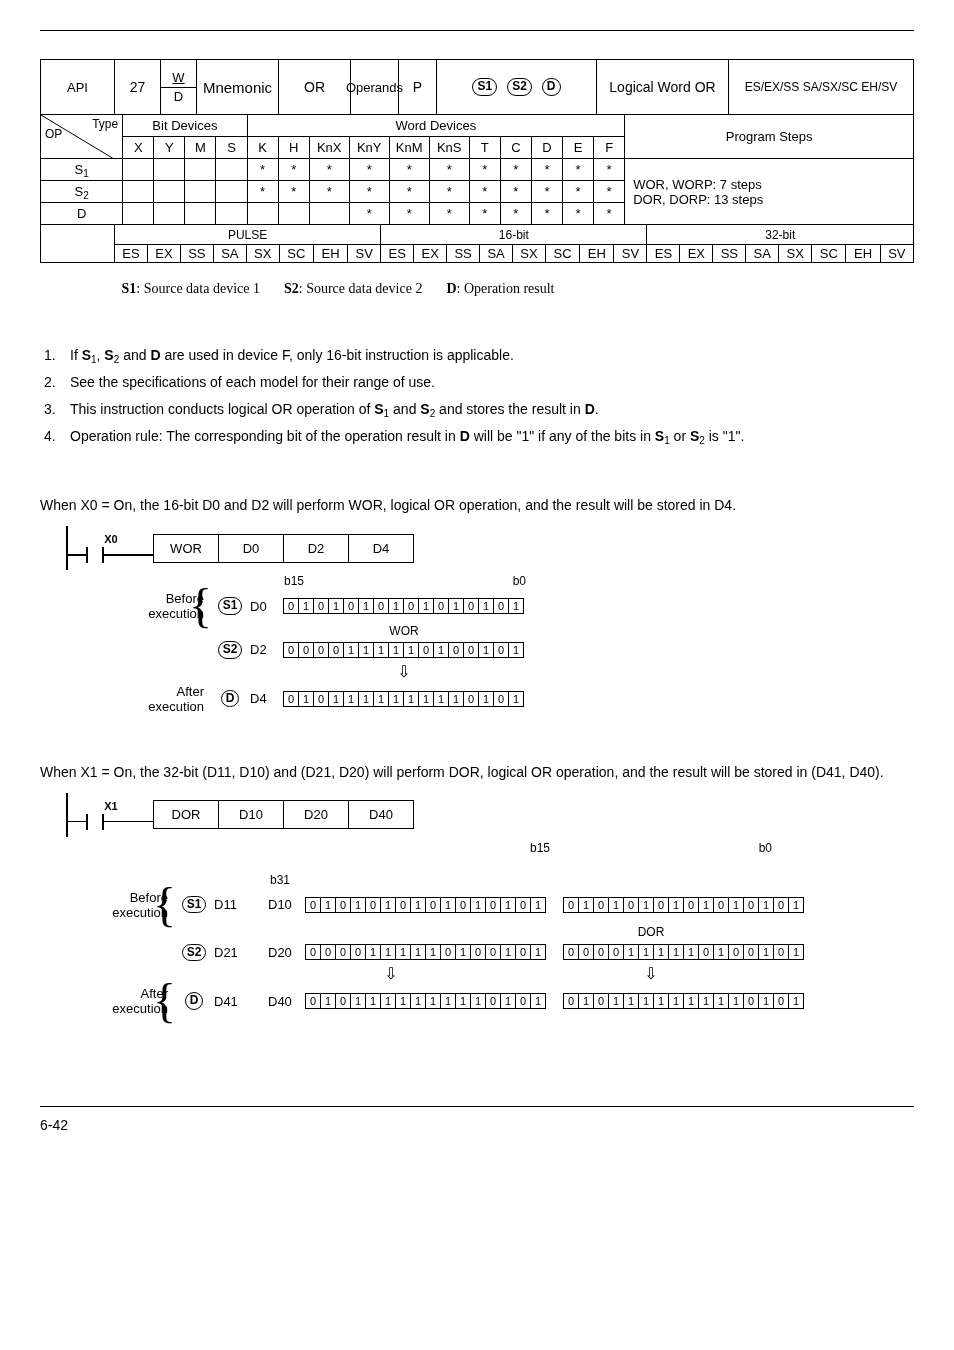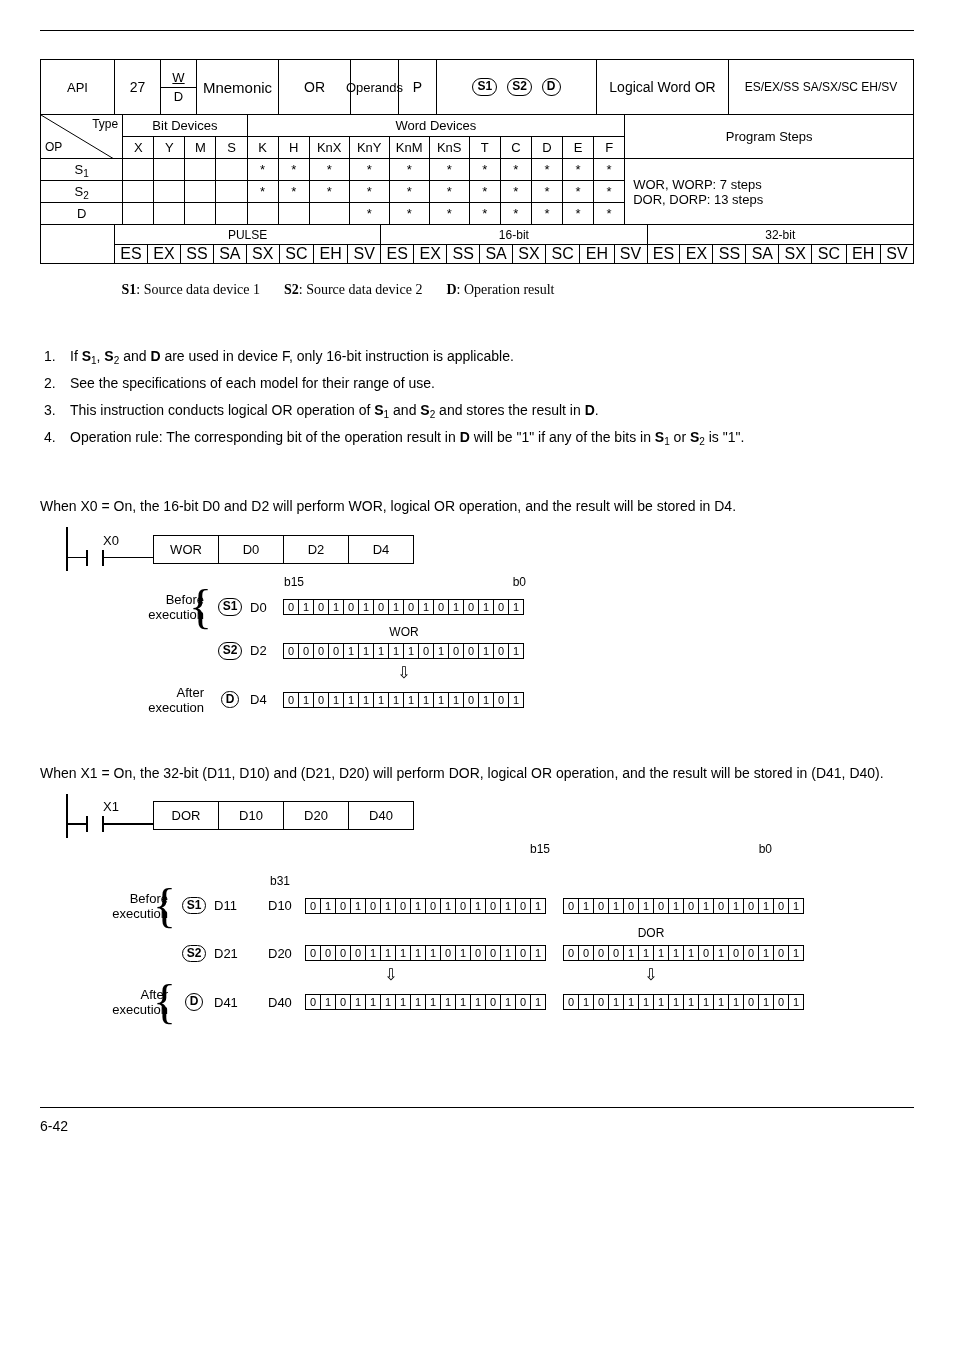--- a/index.html
+++ b/index.html
@@ -51,42 +51,42 @@
     height: 22px;
   }
   .opr-tbl .left-hdr { width: 74px; }
   .opr-tbl .xy { width: 28px; }
   .opr-tbl .knx { width: 36px; }
   .star { font-size: 11px; }
   .cell-wor { text-align: left !important; padding-left: 8px !important; }
 
   .modes-tbl { border-collapse: collapse; width: 100%; margin-top: -1px; }
   .modes-tbl td {
-    border: 1px solid #000; text-align: center; font-size: 16px;
+    border: 1px solid #000; text-align: center; font-size: 13px;
     height: 18px; padding: 0;
   }
   .modes-top td { font-size: 12px; height: 20px; }
 
   
   .plain { margin: 18px 0 10px; font-family: Liberation Serif, serif; }
   .section-h { margin: 22px 0 10px; }
   .numlist { padding-left: 0; margin: 6px 0; }
   .numlist li { list-style: none; display: flex; margin: 6px 0; line-height: 1.5; }
   .numlist li .n { width: 30px; padding-left: 4px; }
   .numlist li .t { flex: 1; }
 
   .just { line-height: 1.5; margin: 8px 0; }
 
   
   .ladder { display: flex; align-items: center; margin: 10px 0 4px 26px; }
   .rail { width: 2px; height: 44px; background: #000; }
   .xrow { display: flex; align-items: center; }
   .wire { height: 1.4px; background: #000; width: 30px; }
   .contact { display: flex; flex-direction: column; align-items: center; }
-  .contact .lbl { font-size: 13px; margin-bottom: 2px; }
+  .contact .lbl { font-size: 11px; margin-bottom: 2px; font-weight: bold; }
   .contact .sym { display: flex; align-items: center; }
   .cbar { width: 2px; height: 16px; background: #000; }
   .cgap { width: 14px; height: 1.4px; }
   .boxc { border: 1px solid #000; padding: 6px 0; text-align: center; min-width: 66px; font-size: 13px; margin-left: -1px; }
 
   .bit-block { margin-left: 60px; }
   .bit-row { display: flex; align-items: center; margin: 3px 0; }
   .bit-row .tag { width: 40px; text-align: center; font-size: 13px; }
   .bit-row .reg { width: 34px; text-align: left; font-size: 13px; }
   .bit-row .side-lbl { width: 110px; text-align: right; font-size: 13px; padding-right: 6px; position: relative; }
@@ -130,21 +130,21 @@
   </div>
   <div class="cell-lwo">Logical Word OR</div>
   <div class="cell-models">ES/EX/SS SA/SX/SC EH/SV</div>
 </div>
 
 <table class="opr-tbl">
   <tbody>
       <tr>
     <td class="left-hdr" rowspan="2" style="position:relative;padding-left:10px;">
       <div style="position:absolute;top:2px;right:4px;font-size:12px;">Type</div>
-      <div style="position:absolute;bottom:4px;left:4px;font-size:12px;">OP</div>
+      <div style="position:absolute;bottom:17px;left:4px;font-size:12px;">OP</div>
       <svg width="73" height="44" style="position:absolute;top:0;left:0;">
             <line x1="0" y1="0" x2="73" y2="44" stroke="#000" stroke-width="1"></line>
           </svg>
     </td>
     <td colspan="4">Bit Devices</td>
     <td colspan="11">Word Devices</td>
     <td rowspan="2" style="width:260px;">Program Steps</td>
   </tr>
   <tr id="opr-cols">
         <td class="xy">X</td>

